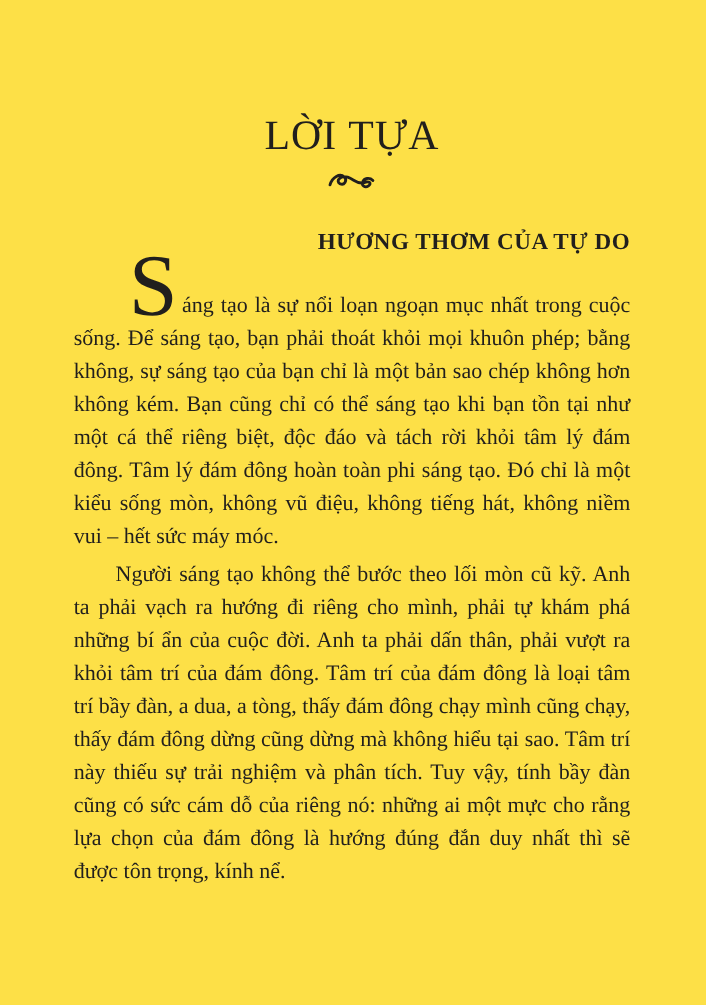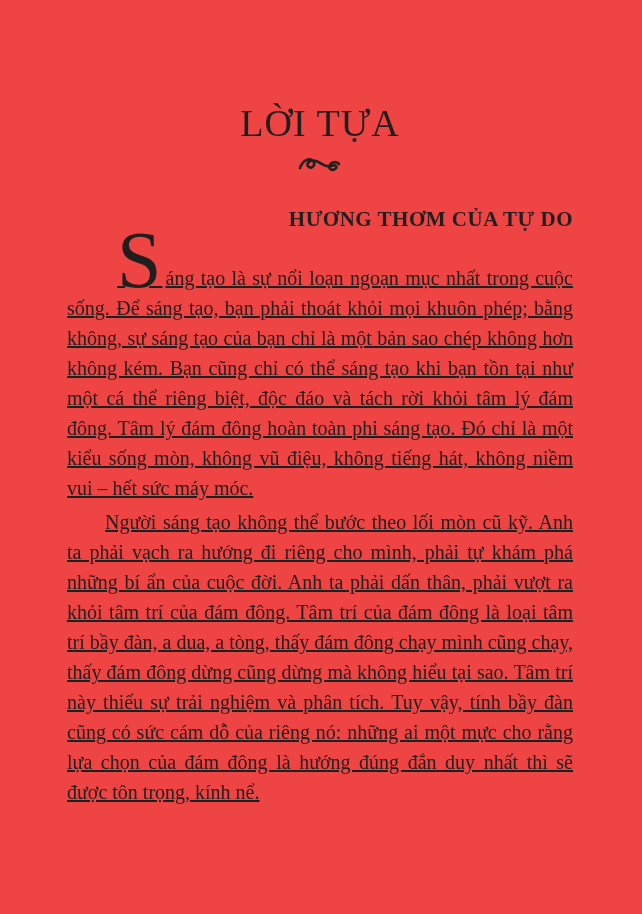--- a/index.html
+++ b/index.html
@@ -1,20 +1,20 @@
 <!DOCTYPE html>
 <html><head>
 <meta charset="utf-8">
 <style>
   html,body{margin:0;padding:0;background:#e8e8e8;}
   .page{
     position:relative;
     width:642px;height:914px;
     margin:0 auto;
-    background:#ef4444;
+    background:#fde047;
     color:#211f1d;
     font-family:"Liberation Serif","DejaVu Serif",serif;
     overflow:hidden;
     box-sizing:border-box;
   }
   .content{
     margin:0 69px 0 67px; 
   }
   .chapter-title{
     margin:0;
@@ -41,21 +41,20 @@
     letter-spacing:0.5px;
     color:#211f1d;
   }
   p.para{
     margin:0;
     font-size:20px;
     line-height:30px;
     text-align:justify;
     text-justify:inter-word;
     color:#211f1d;
-    text-decoration:underline;
   }
   p.para.first{
     margin-top:27px;
     text-indent:50px;
   }
   p.para.second{
     margin-top:4px;
     text-indent:38px;
   }
   .dropcap{

